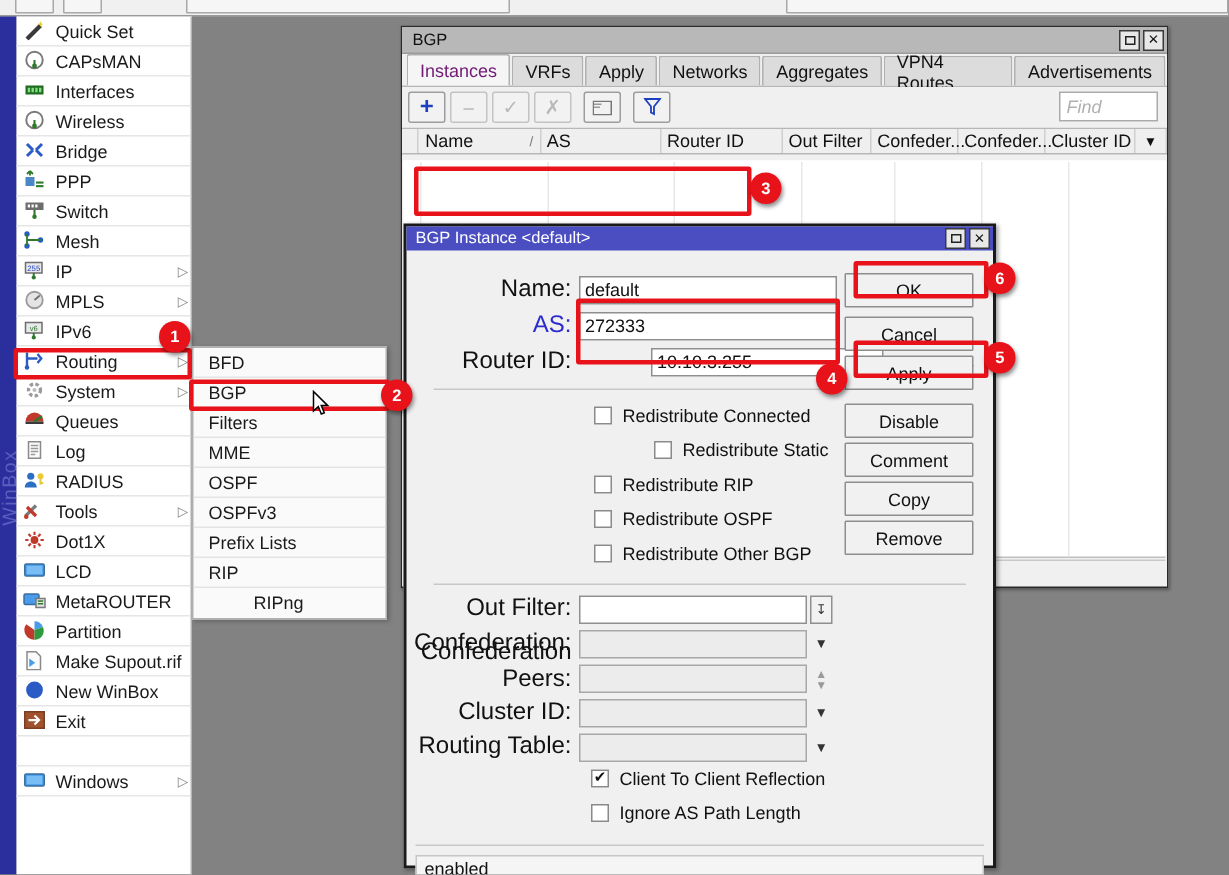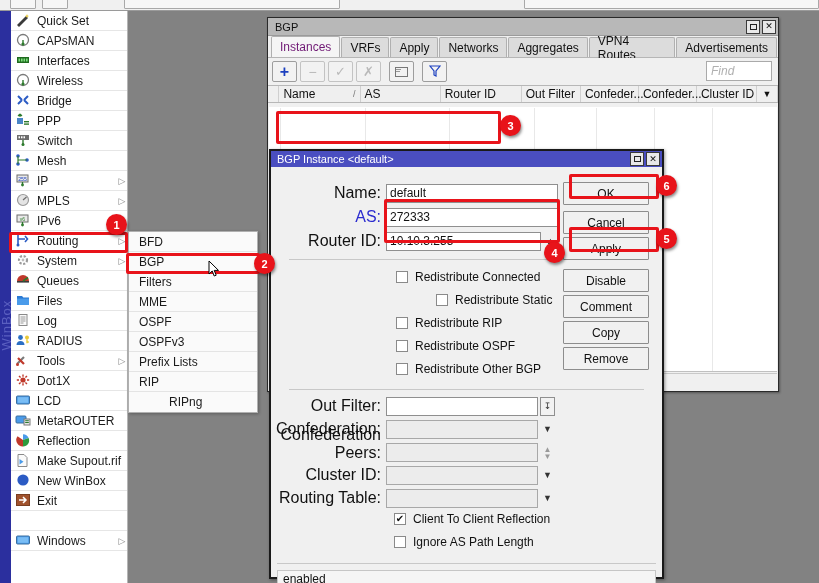--- a/index.html
+++ b/index.html
@@ -381,28 +381,20 @@
           <span class="ico"><svg width="16" height="14" viewBox="0 0 16 14">
               <path d="M2 8a6 6 0 0 1 12 0z" fill="#c0392b"></path>
               <path d="M2 8h12v1.6H2z" fill="#3a3a3a"></path>
               <path d="M8 8l5-3.5" stroke="#2d7a2d" stroke-width="1.6"></path>
             </svg></span>
           <span class="lbl">Queues</span>
           <span class="arr"></span>
         </div>
         <div class="mitem">
           <span class="ico"><svg width="16" height="14" viewBox="0 0 16 14">
-              <path d="M2 3h5l1.4 1.6H14V12H2z" fill="#2b7ad4"></path>
-              <path d="M2 5.6h12V12H2z" fill="#4a9bea"></path>
-            </svg></span>
-          <span class="lbl">Files</span>
-          <span class="arr"></span>
-        </div>
-        <div class="mitem">
-          <span class="ico"><svg width="16" height="14" viewBox="0 0 16 14">
               <rect x="4" y="1.5" width="8" height="11" fill="#fafafa" stroke="#8a8a8a"></rect>
               <path d="M5.5 4h5M5.5 6h5M5.5 8h5M5.5 10h3" stroke="#9a9a9a"></path>
             </svg></span>
           <span class="lbl">Log</span>
           <span class="arr"></span>
         </div>
         <div class="mitem">
           <span class="ico"><svg width="16" height="14" viewBox="0 0 16 14">
               <circle cx="5.5" cy="4.5" r="2.4" fill="#2b6fc4"></circle>
               <path d="M1.5 12c0-2.5 1.8-4 4-4s4 1.5 4 4z" fill="#2b6fc4"></path>
@@ -446,21 +438,21 @@
             </svg></span>
           <span class="lbl">MetaROUTER</span>
           <span class="arr"></span>
         </div>
         <div class="mitem">
           <span class="ico"><svg width="16" height="14" viewBox="0 0 16 14">
               <path d="M8 7L2.5 3.2A6.5 6.5 0 0 0 8 13.5z" fill="#c0392b"></path>
               <path d="M8 7V1.2A6 6 0 0 1 13.6 5z" fill="#4a9bea"></path>
               <path d="M8 7l5.6-2A6 6 0 0 1 8 13.5z" fill="#2d9a3d"></path>
             </svg></span>
-          <span class="lbl">Reflection</span>
+          <span class="lbl">Partition</span>
           <span class="arr"></span>
         </div>
         <div class="mitem">
           <span class="ico"><svg width="16" height="14" viewBox="0 0 16 14">
               <path d="M3 1.5h6l3 3v9H3z" fill="#fafafa" stroke="#8a8a8a"></path>
               <path d="M4.5 6l4 2.8-4 2.8z" fill="#4a9bea"></path>
             </svg></span>
           <span class="lbl">Make Supout.rif</span>
           <span class="arr"></span>
         </div>
@@ -630,21 +622,21 @@
       <div class="frow" style="top:16px;">
         <span class="flabel">Name:</span>
         <span class="finput" style="width:172px;">default</span>
       </div>
 
       <div class="frow" style="top:40px;">
         <span class="flabel blue">AS:</span>
         <span class="finput" style="width:172px;">272333</span>
       </div>
 
-      <div class="frow" style="top:64px;">
+      <div class="frow" style="top:64px;gap:48px;">
         <span class="flabel">Router ID:</span>
         <span class="finput" style="width:155px;">10.10.3.255</span>
         <span class="spin">▲</span>
       </div>
 
       <div class="hr" style="top:92px;"></div>
 
       <div class="cbrow" style="left:125px;top:103px;">
         <span class="cb"></span>
         <span>Redistribute Connected</span>

